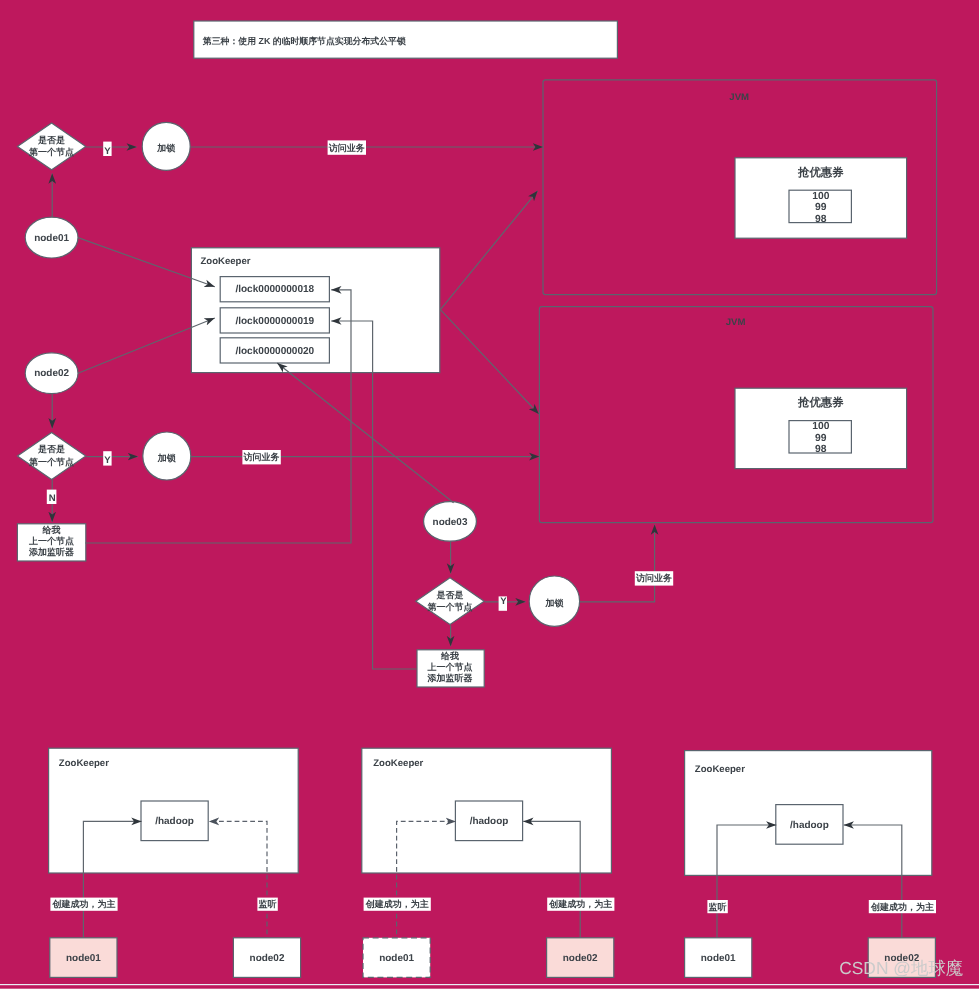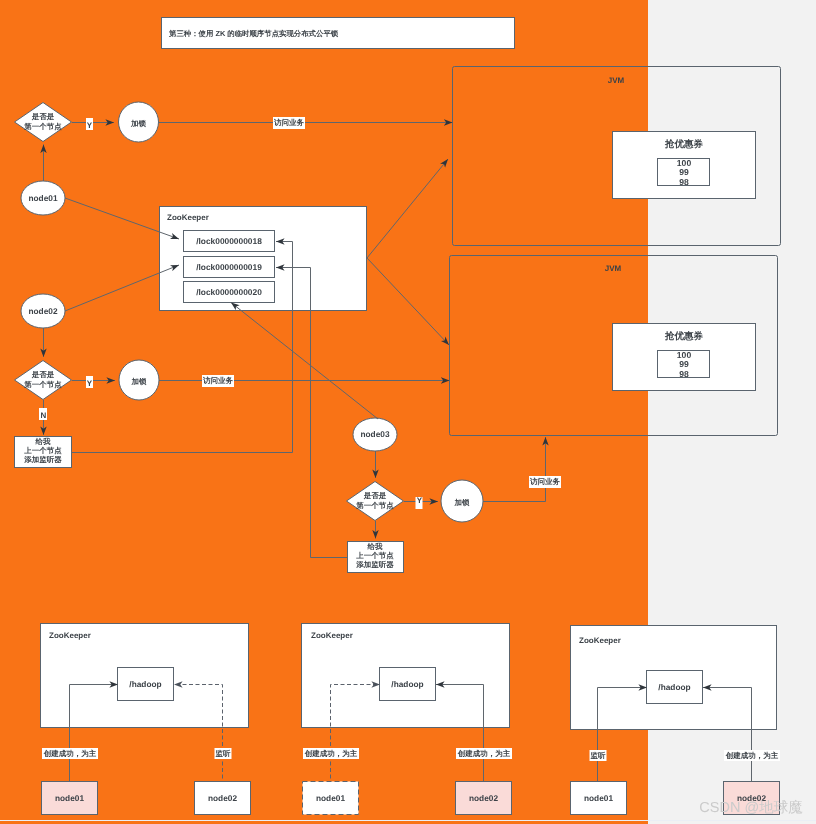--- a/index.html
+++ b/index.html
@@ -1,19 +1,19 @@
 <!DOCTYPE html>
 <html><head>
 <meta charset="utf-8">
 <title>ZK distributed fair lock diagram</title>
 <style>
   html,body{margin:0;padding:0;}
   body{width:816px;height:824px;background:#f2f2f2;
        font-family:"Liberation Sans","DejaVu Sans",sans-serif;overflow:hidden;}
-  #stage{position:relative;width:648px;height:824px;background:#f97316;}
+  #stage{position:relative;width:816px;height:824px;background:#be185d;}
   svg text{-webkit-font-smoothing:antialiased;text-rendering:geometricPrecision;}
   svg#scene{position:absolute;left:0;top:0;}
   .shape{fill:#ffffff;stroke:#5a646e;stroke-width:1;}
   .shape-none{fill:none;stroke:#5a646e;stroke-width:1;}
   .shape-pink{fill:#fadbd8;stroke:#5a646e;stroke-width:1;}
   .shape-dashed{fill:#ffffff;stroke:#5a646e;stroke-width:1;stroke-dasharray:5 3;}
   .edge{fill:none;stroke:#5f666d;stroke-width:1;}
   .edge-dash{fill:none;stroke:#5b626c;stroke-width:1;stroke-dasharray:4 2.5;}
   .t{fill:#3c4248;font-family:"Liberation Sans","DejaVu Sans",sans-serif;
      font-size:8.3px;font-weight:bold;text-anchor:middle;dominant-baseline:middle;}

